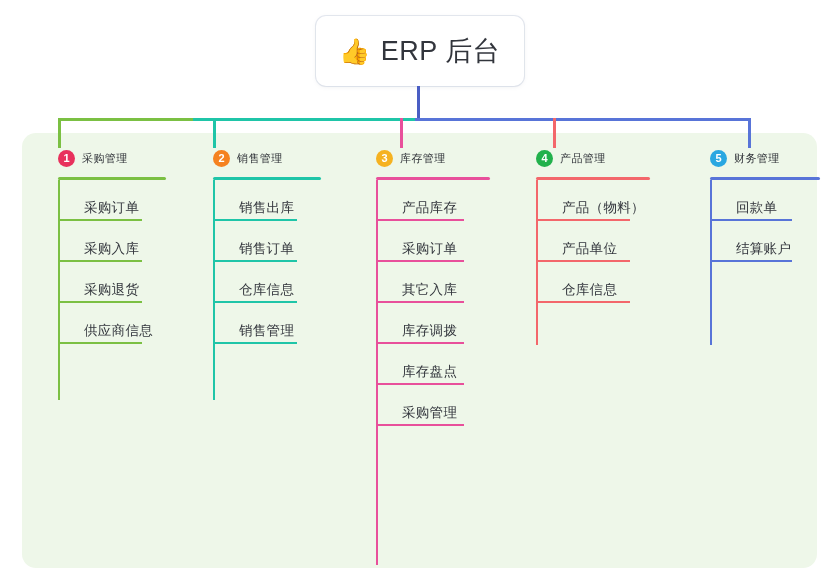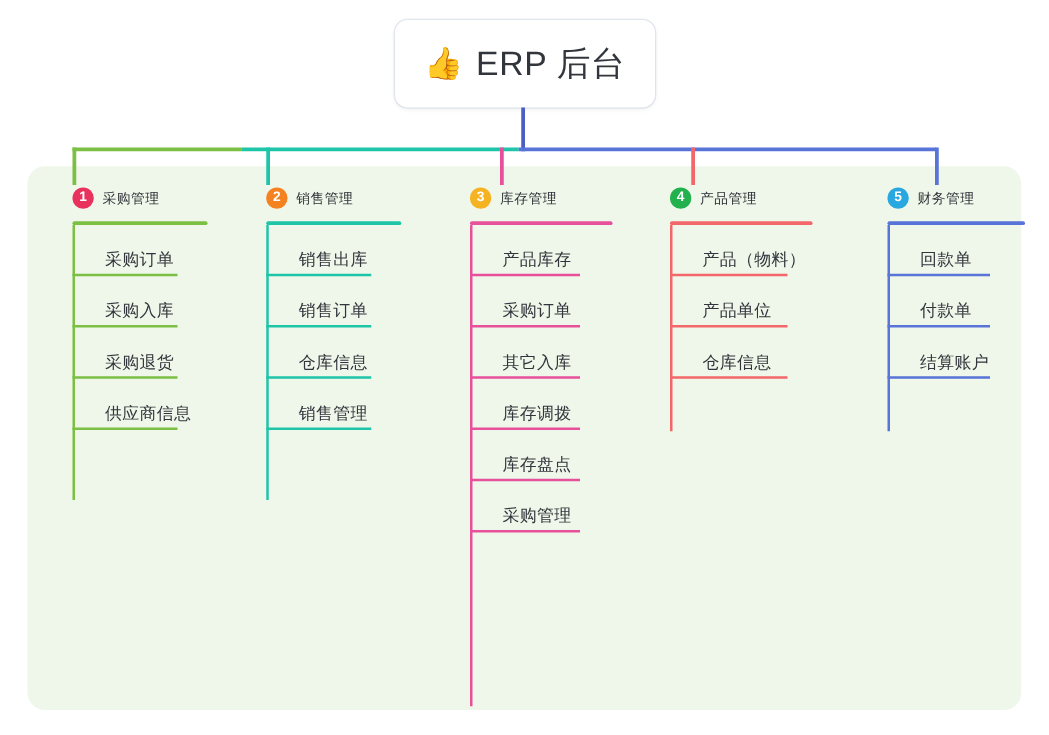--- a/index.html
+++ b/index.html
@@ -276,24 +276,20 @@
           <span class="col-title">财务管理</span>
         </div>
         <div class="head-rule" style="width: 110px; margin-left: 16px; background: rgb(88, 116, 216);"></div>
         <div class="col-body">
           <div class="spine" style="background: rgb(88, 116, 216); height: 165px;"></div>
           <div class="item">
             <span class="item-label">回款单</span>
             <div class="item-rule" style="width: 82px; background: rgb(88, 116, 216);"></div>
           </div>
           <div class="item">
-            <span class="item-label">付款单</span>
-            <div class="item-rule" style="width: 82px; background: rgb(88, 116, 216);"></div>
-          </div>
-          <div class="item">
             <span class="item-label">结算账户</span>
             <div class="item-rule" style="width: 82px; background: rgb(88, 116, 216);"></div>
           </div>
         </div>
       </div>
     </div>
 
 </div>
 
 </body></html>

